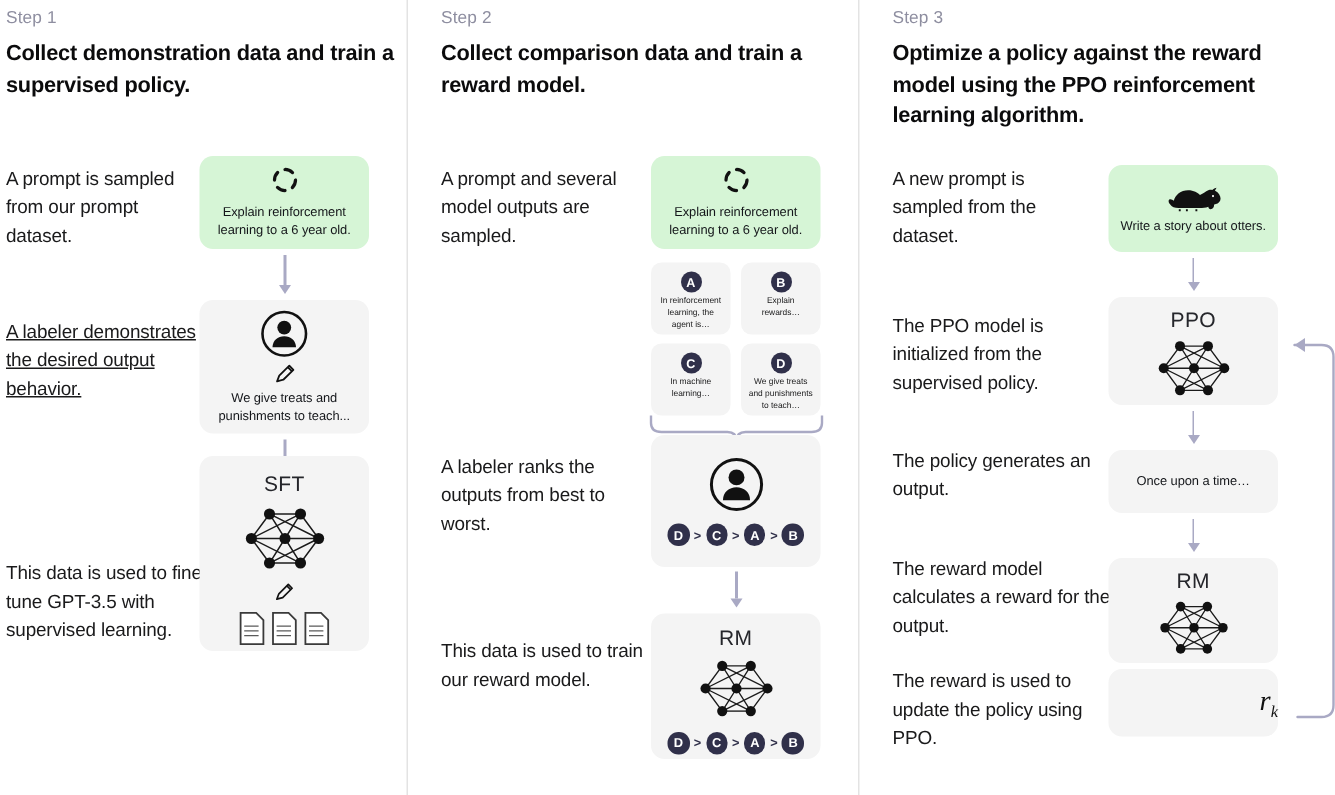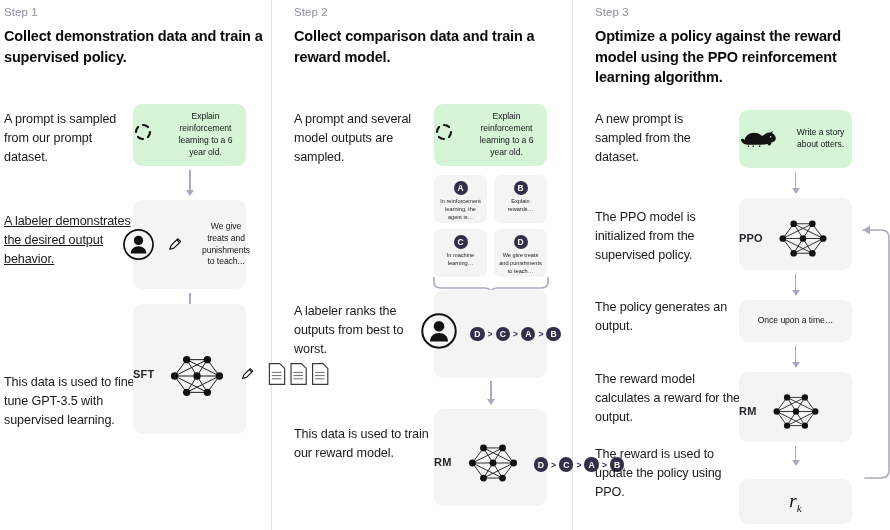--- a/index.html
+++ b/index.html
@@ -38,33 +38,31 @@
 
   
   .desc {
     position: absolute; font-size: 12.6px; line-height: 1.52;
     color: #1a1a1b; letter-spacing: -0.1px; width: 135px;
   }
 
   
   .box {
     position: absolute; background: #f4f4f4; border-radius: 9px;
-    display: flex; flex-direction: row; align-items: center;
+    display: flex; flex-direction: column; align-items: center;
     justify-content: center;
-    gap: 12px;
   }
   .box.green { background: #d6f5d6; }
   .box-caption {
     font-size: 8.6px; line-height: 1.38; text-align: center;
     color: #14161a; padding: 0 7px; letter-spacing: -0.05px;
   }
   .box-title {
-    font-size: 11px; color: #25262b; text-align: center;
+    font-size: 14px; color: #25262b; text-align: center;
     letter-spacing: .2px;
-    font-weight: bold;
   }
 
   
   .arrow { position: absolute; width: 9px; display:flex; flex-direction:column; align-items:center; }
   .arrow .shaft { width: 1.6px; background: #a9a9c4; flex: 1 1 auto; }
   .arrow .head {
     width: 0; height: 0; border-left: 4.6px solid transparent;
     border-right: 4.6px solid transparent; border-top: 6px solid #a9a9c4;
   }
 
@@ -406,21 +404,21 @@
             </g>
           </svg>
         </span>
       </div>
 
       <div class="arrow" style="left:218px; top:446px; height:20px;">
         <div class="shaft"></div>
           <div class="head"></div>
       </div>
 
-      <div class="box" style="left:166px; top:479px; width:113px; height:45px;">
+      <div class="box" style="left:166px; top:446px; width:113px; height:45px;align-items:flex-end;">
         <span class="rk"><span>r</span><sub>k</sub></span>
       </div>
 
       <div class="loop" style="left:278px; top:222px;">
         <svg width="44" height="275" viewBox="0 0 44 275">
           <path d="M12 8 H30 q8 0 8 8 V248 q0 8 -8 8 H14" fill="none" stroke="#a9a9c4" stroke-width="1.6" stroke-linecap="round"></path>
           <path d="M12 8 l7 -4.6 l0 9.2 z" fill="#a9a9c4"></path>
         </svg>
       </div>
     </div>

